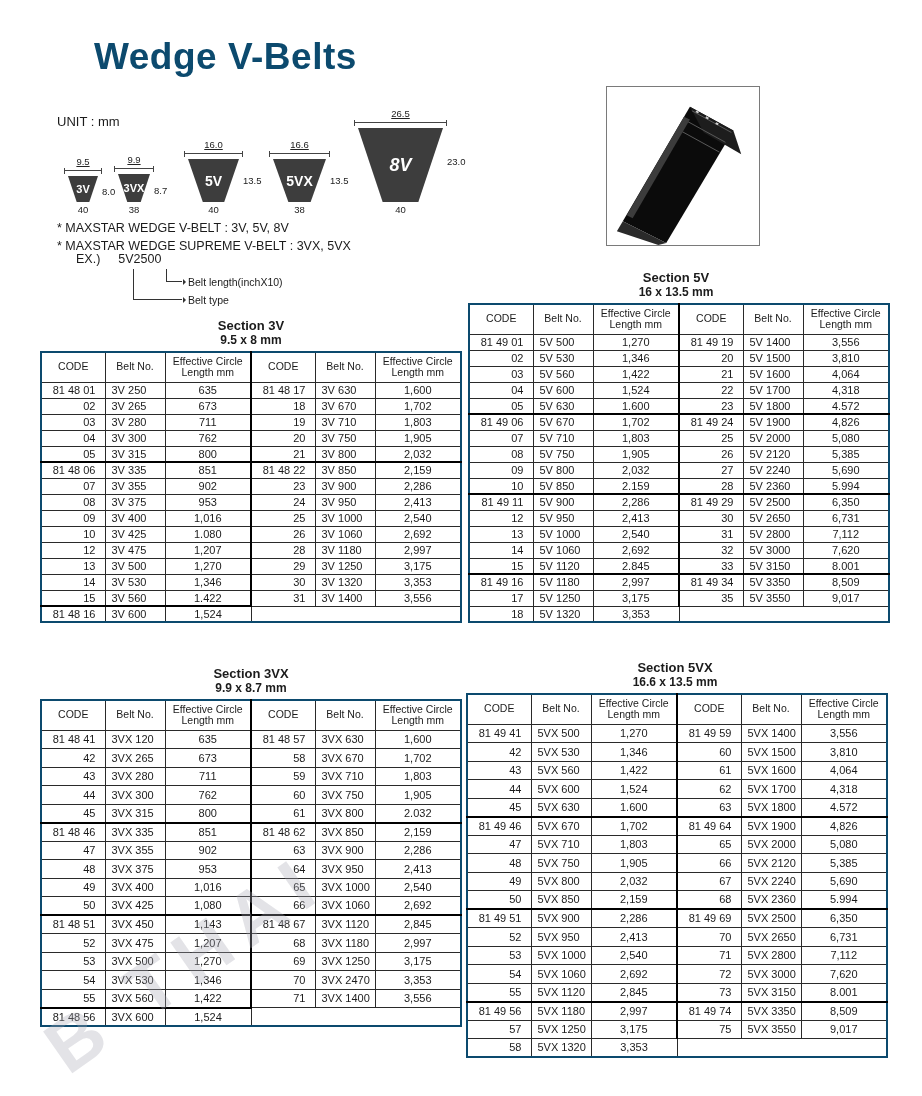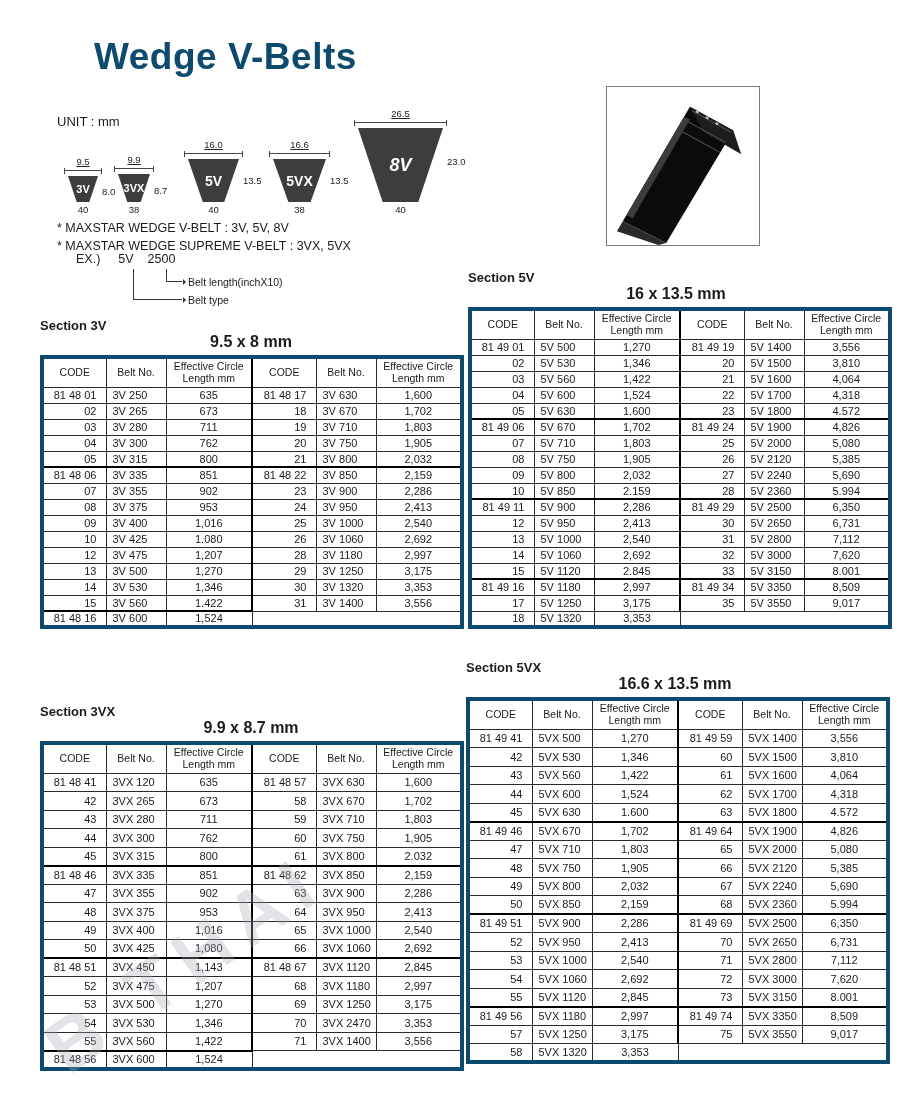--- a/index.html
+++ b/index.html
@@ -50,21 +50,21 @@
   }
   .angle { font-size:9.5px; margin-top:2px; color:#222; }
 
   
   .note1 { position:absolute; left:57px; top:221px; font-size:12.5px; }
   .note2 { position:absolute; left:57px; top:239px; font-size:12.5px; }
 
   
   .ex { position:absolute; left:76px; top:252px; width:320px; height:66px; font-size:12.5px; }
   .ex-type { margin-left:18px; }
-  .ex-len  { margin-left:14px; }
+  .ex-len  { margin-left:0; }
   .ex-l1, .ex-l2 { position:absolute; border-left:1px solid #333; border-bottom:1px solid #333; }
   .ex-l1 { left:90px; top:17px; width:16px; height:13px; }
   .ex-l2 { left:57px; top:17px; width:49px; height:31px; }
   .ex-l1::after, .ex-l2::after {
     content:""; position:absolute; right:-7px; bottom:-3.5px;
     border:3px solid transparent; border-left-color:#333;
   }
   .ex-note1 { position:absolute; left:112px; top:24px; font-size:10.5px; }
   .ex-note2 { position:absolute; left:112px; top:42px; font-size:10.5px; }
 
@@ -72,27 +72,27 @@
   .photo {
     position:absolute; left:606px; top:86px; width:154px; height:160px;
     border:1px solid #7a7a7a; background:#fdfdfd;
   }
   .photo svg { width:100%; height:100%; display:block; }
 
   
   .table-block { position:absolute; }
   .t3v  { left:40px;  top:318px; width:422px; }
   .t5v  { left:468px; top:270px; width:416px; }
-  .t3vx { left:40px;  top:704px; width:422px; }
+  .t3vx { left:40px;  top:666px; width:422px; }
   .t5vx { left:466px; top:660px; width:418px; }
-  .sec-title { font-size:13px; font-weight:bold; }
-  .sec-size  { text-align:center; font-size:16px; font-weight:bold; margin-bottom:4px; }
+  .sec-title { text-align:center; font-size:13px; font-weight:bold; }
+  .sec-size  { text-align:center; font-size:12px; font-weight:bold; margin-bottom:4px; }
   table.belt-table {
     border-collapse:collapse; width:100%; table-layout:fixed;
-    border:4px solid #0c4a6e; background:#fff;
+    border:2px solid #0c4a6e; background:#fff;
   }
   .belt-table th, .belt-table td {
     border:1px solid #2a2a2a; font-size:11px; line-height:1.12;
     padding:0 3px; height:16px; overflow:hidden; white-space:nowrap;
   }
   .tall .belt-table td { height:18.5px; }
   .belt-table th {
     font-weight:normal; font-size:10.5px; text-align:center;
     white-space:pre-line; height:30px; padding:1px 2px;
   }

